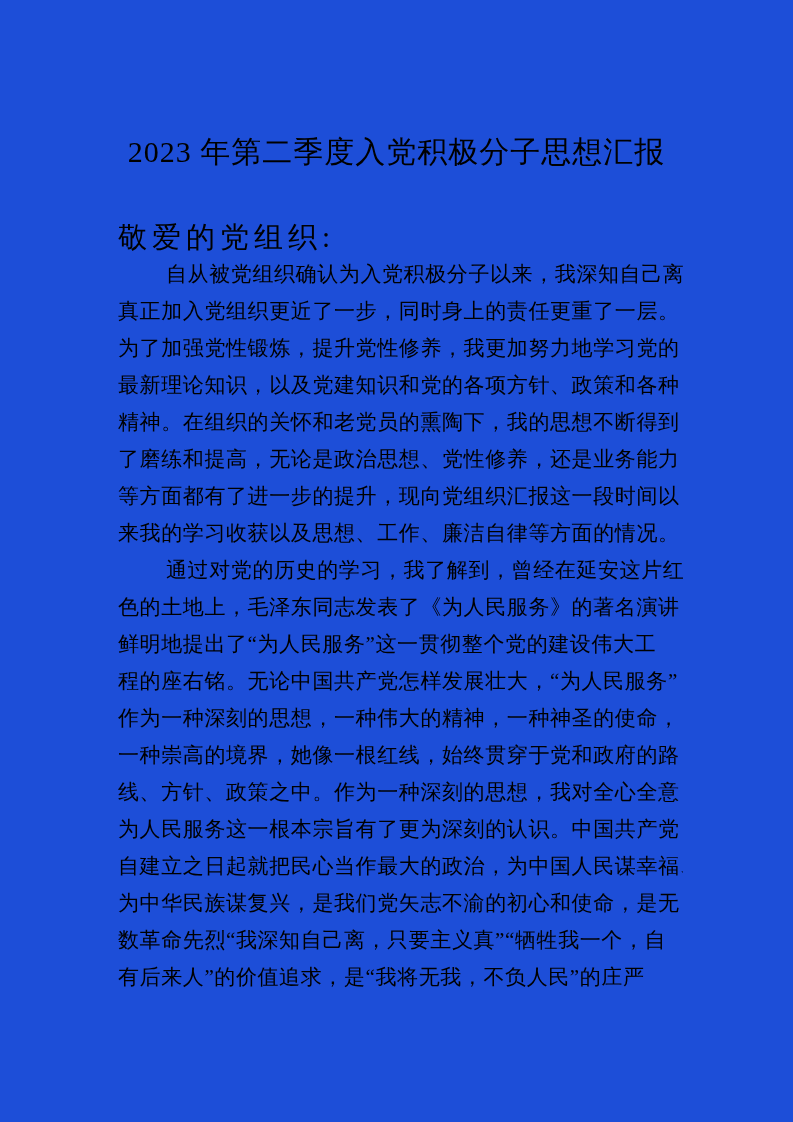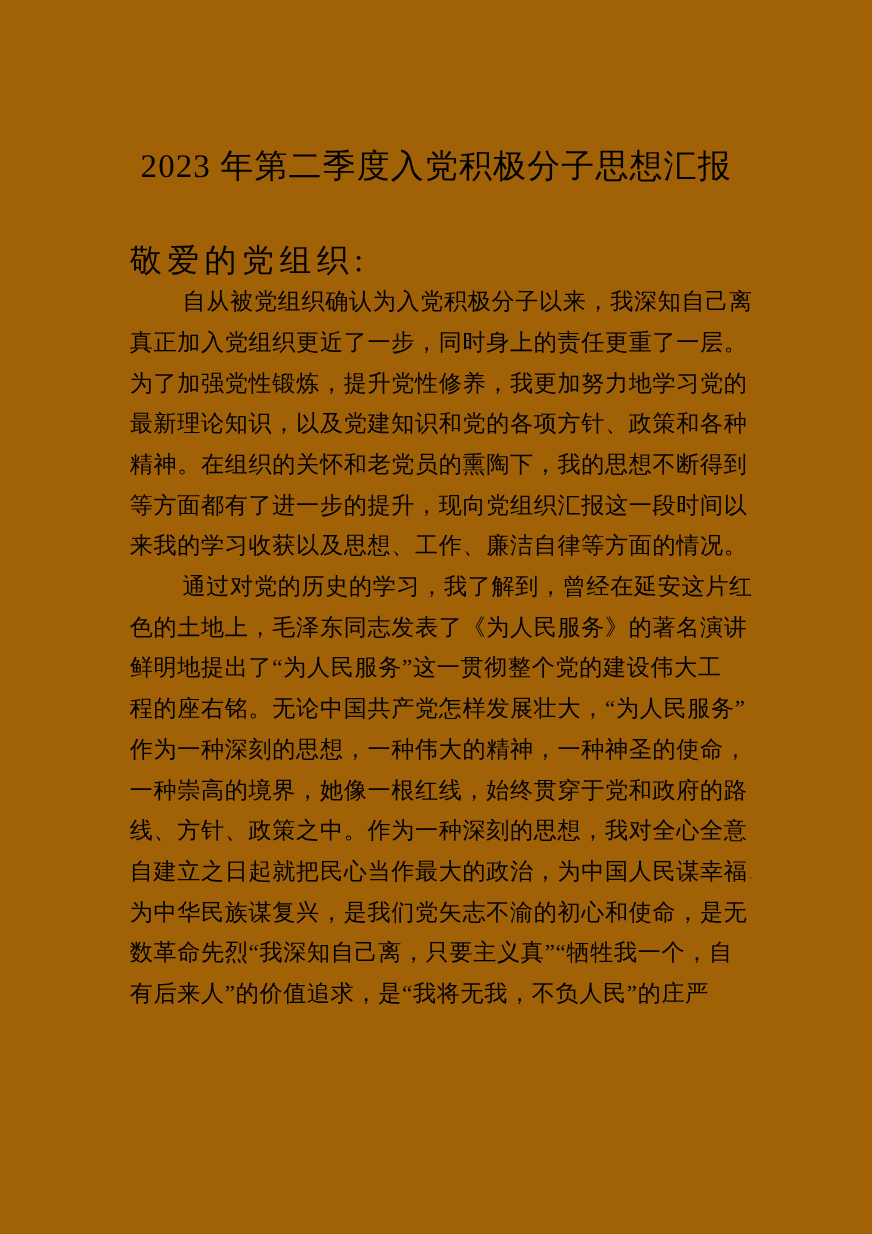--- a/index.html
+++ b/index.html
@@ -4,21 +4,21 @@
 <style>
   html, body {
     margin: 0;
     padding: 0;
     background: #ffffff;
   }
   .page {
     position: relative;
     width: 793px;
     height: 1122px;
-    background: #a16207;
+    background: #1d4ed8;
     color: #000000;
     font-family: "Liberation Serif", "DejaVu Serif", serif;
     overflow: hidden;
   }
   .title {
     margin: 0;
     padding-top: 127px;
     font-size: 30px;
     font-weight: 400;
     line-height: 50px;
@@ -57,31 +57,33 @@
   <h1 class="title">2023 年第二季度入党积极分子思想汇报</h1>
 
   <p class="salutation">敬爱的党组织:</p>
 
   <div class="para">
     <div class="line indent">自从被党组织确认为入党积极分子以来，我深知自己离</div>
     <div class="line">真正加入党组织更近了一步，同时身上的责任更重了一层。</div>
     <div class="line">为了加强党性锻炼，提升党性修养，我更加努力地学习党的</div>
     <div class="line">最新理论知识，以及党建知识和党的各项方针、政策和各种</div>
     <div class="line">精神。在组织的关怀和老党员的熏陶下，我的思想不断得到</div>
+    <div class="line">了磨练和提高，无论是政治思想、党性修养，还是业务能力</div>
     <div class="line">等方面都有了进一步的提升，现向党组织汇报这一段时间以</div>
     <div class="line">来我的学习收获以及思想、工作、廉洁自律等方面的情况。</div>
   </div>
 
   <div class="para">
     <div class="line indent">通过对党的历史的学习，我了解到，曾经在延安这片红</div>
     <div class="line">色的土地上，毛泽东同志发表了《为人民服务》的著名演讲，</div>
     <div class="line">鲜明地提出了“为人民服务”这一贯彻整个党的建设伟大工</div>
     <div class="line">程的座右铭。无论中国共产党怎样发展壮大，“为人民服务”</div>
     <div class="line">作为一种深刻的思想，一种伟大的精神，一种神圣的使命，</div>
     <div class="line">一种崇高的境界，她像一根红线，始终贯穿于党和政府的路</div>
     <div class="line">线、方针、政策之中。作为一种深刻的思想，我对全心全意</div>
+    <div class="line">为人民服务这一根本宗旨有了更为深刻的认识。中国共产党</div>
     <div class="line">自建立之日起就把民心当作最大的政治，为中国人民谋幸福、</div>
     <div class="line">为中华民族谋复兴，是我们党矢志不渝的初心和使命，是无</div>
     <div class="line">数革命先烈“我深知自己离，只要主义真”“牺牲我一个，自</div>
     <div class="line">有后来人”的价值追求，是“我将无我，不负人民”的庄严</div>
   </div>
 
 </div>
 
 </body></html>

